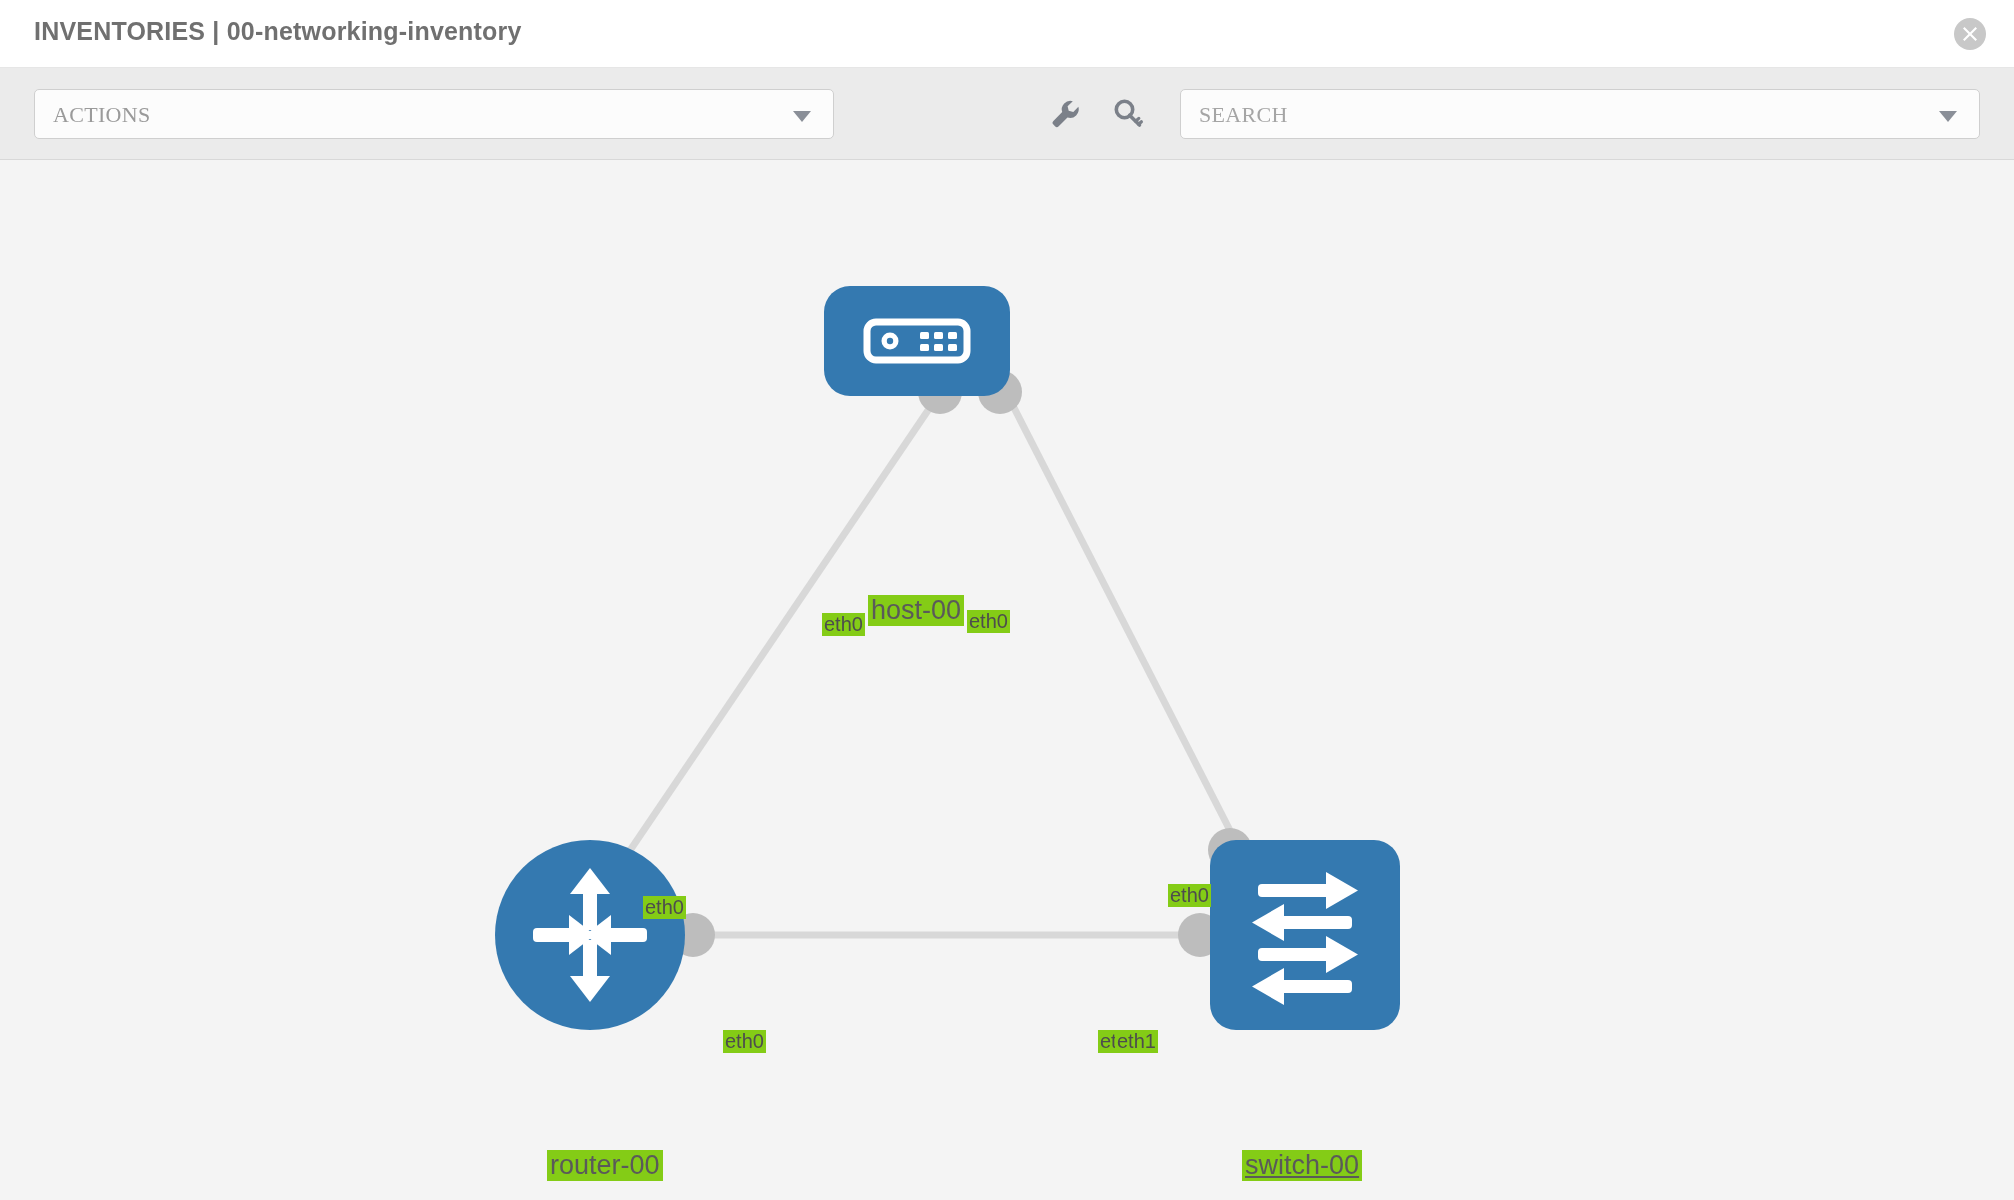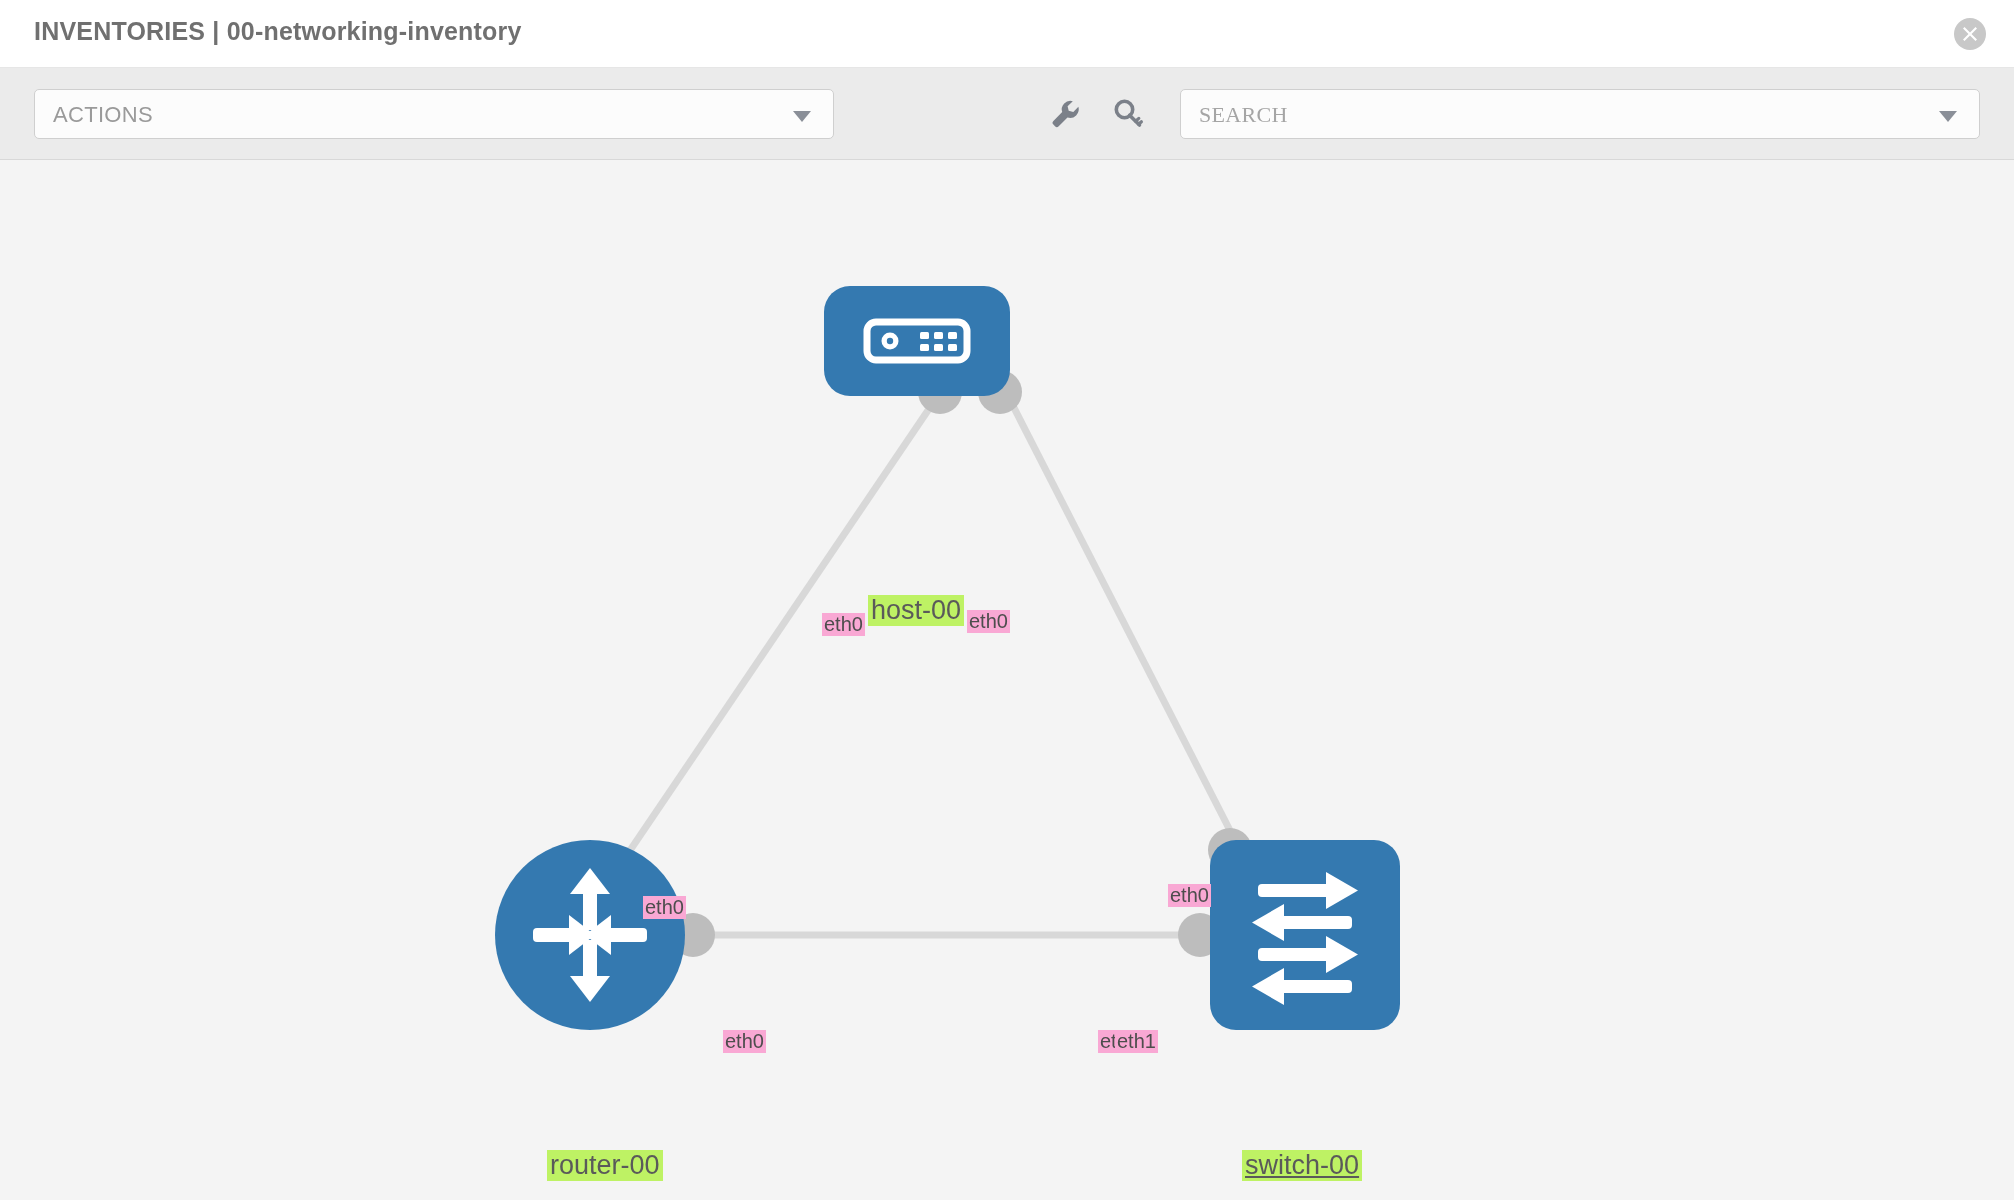--- a/index.html
+++ b/index.html
@@ -62,20 +62,21 @@
     border: 1px solid #cfcfcf;
     border-radius: 5px;
     cursor: pointer;
   }
   .actions-label {
     position: absolute;
     left: 18px; top: 12px;
     font-size: 22px;
     color: #9a9a9a;
     letter-spacing: 0.3px;
+    font-family: Liberation Serif, serif;
   }
   .caret {
     position: absolute;
     right: 22px; top: 21px;
     width: 0; height: 0;
     border-left: 9px solid transparent;
     border-right: 9px solid transparent;
     border-top: 11px solid #8a8f98;
   }
 
@@ -113,30 +114,30 @@
     width: 2014px; height: 1040px;
     background: #f4f4f4;
     overflow: hidden;
   }
   .canvas svg { display: block; position: absolute; left: 0; top: 0; }
 
   .node-label {
     position: absolute;
     font-size: 27px;
     color: #5a5a5a;
-    background: #bef264;
+    background: #84cc16;
     padding: 0 3px;
     white-space: nowrap;
     cursor: pointer;
   }
   .if-label {
     position: absolute;
     font-size: 20px;
     color: #4d4d4d;
-    background: #f9a8d4;
+    background: #84cc16;
     padding: 0 2px;
     white-space: nowrap;
     cursor: pointer;
   }
 
   .node {
     position: absolute;
     background: #3479b0;
     cursor: pointer;
   }

